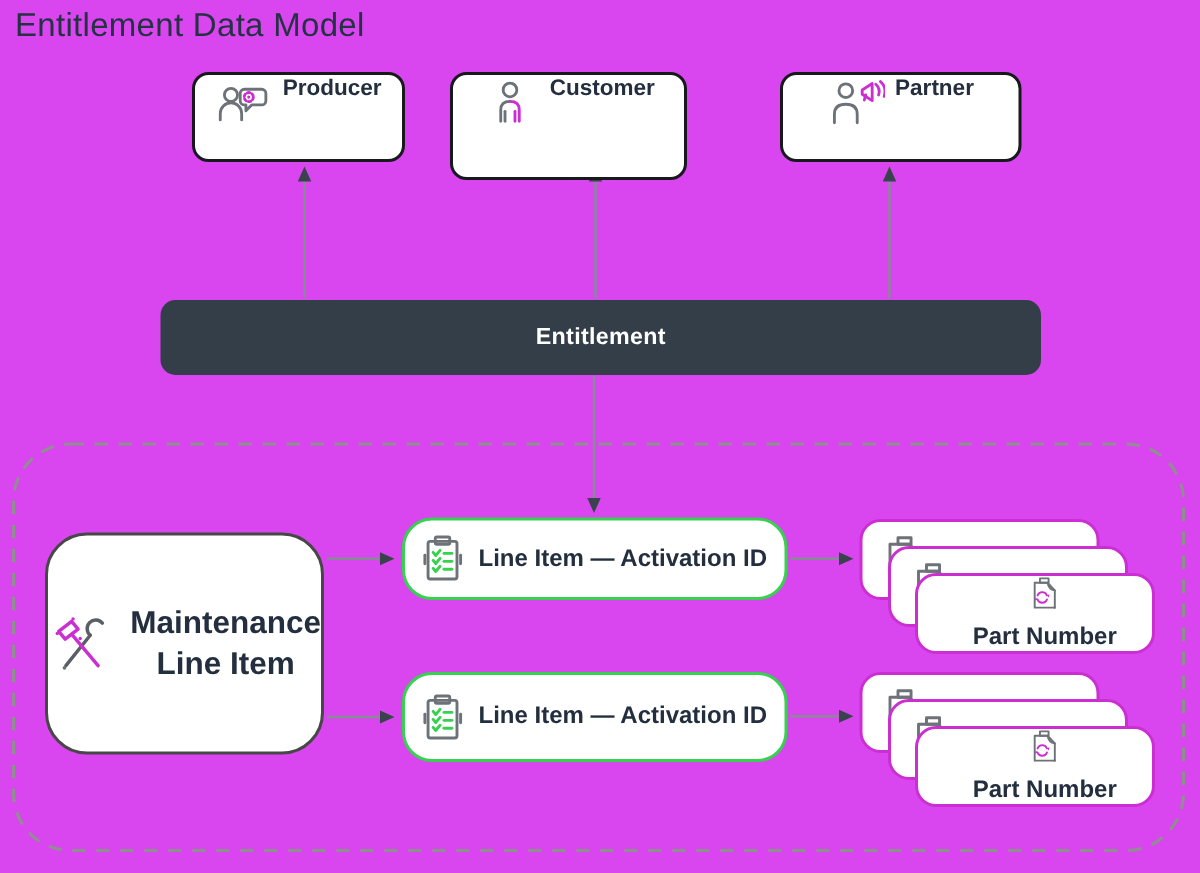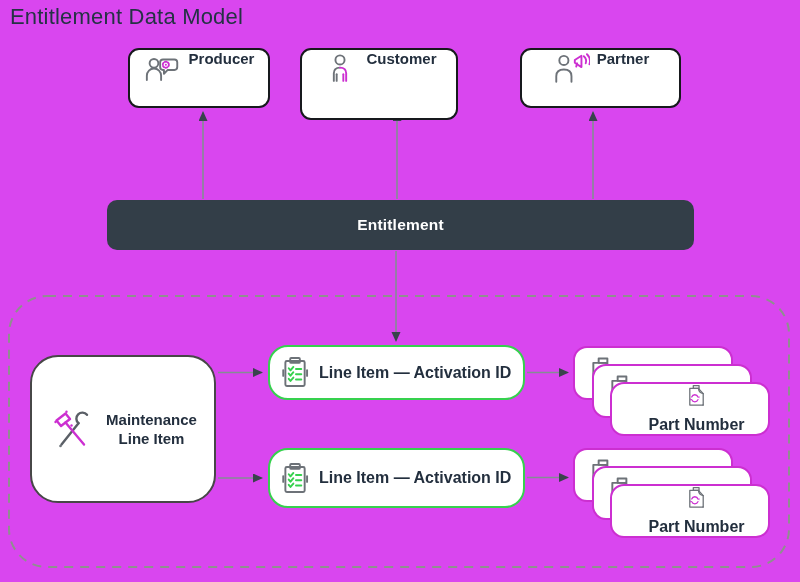--- a/index.html
+++ b/index.html
@@ -21,21 +21,21 @@
 
   
   .entbar{position:absolute;left:107px;top:200px;width:587px;height:50px;background:#333e48;
           border-radius:10px;display:flex;align-items:center;justify-content:center;}
   .entbar .lbl{color:#ffffff;font-weight:bold;font-size:15.5px;letter-spacing:.2px;}
 
   
   .maint{position:absolute;left:30px;top:355px;width:186px;height:148px;background:#fff;
          border:2.3px solid #474747;border-radius:28px;display:flex;align-items:center;
          justify-content:center;gap:9px;box-sizing:border-box;}
-  .maint .lbl{font-weight:bold;font-size:15px;color:#232f3e;text-align:center;line-height:1.3;}
+  .maint .lbl{font-weight:bold;font-size:21px;color:#232f3e;text-align:center;line-height:1.3;}
   .maint .lbl span{display:block;}
 
   
   .li{position:absolute;left:268px;width:257px;background:#fff;border:2.4px solid #36d14e;
       border-radius:20px;display:flex;align-items:center;gap:10px;padding-left:12px;
       box-sizing:border-box;}
   .li1{top:345px;height:55px;}
   .li2{top:448px;height:60px;}
   .li .lbl{font-weight:bold;font-size:16px;color:#232f3e;white-space:nowrap;}
 

